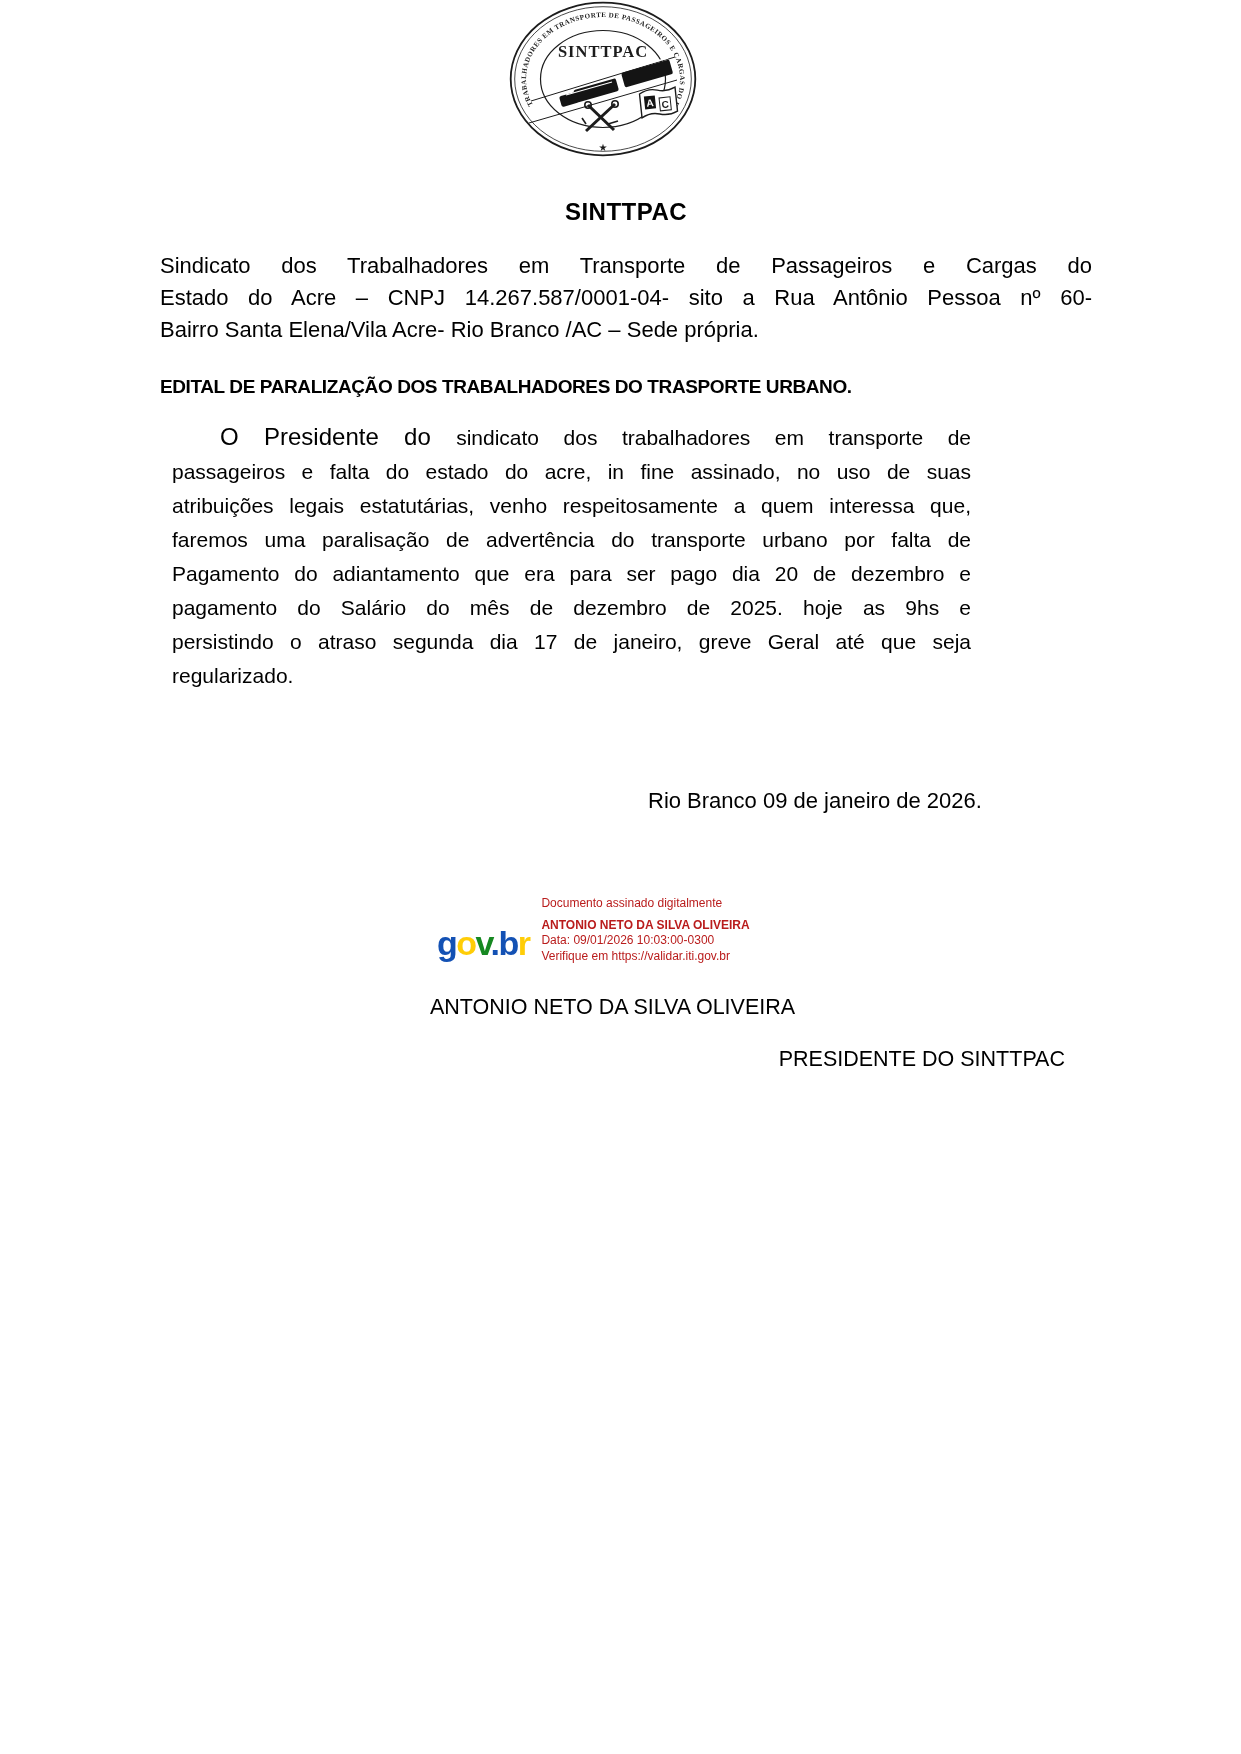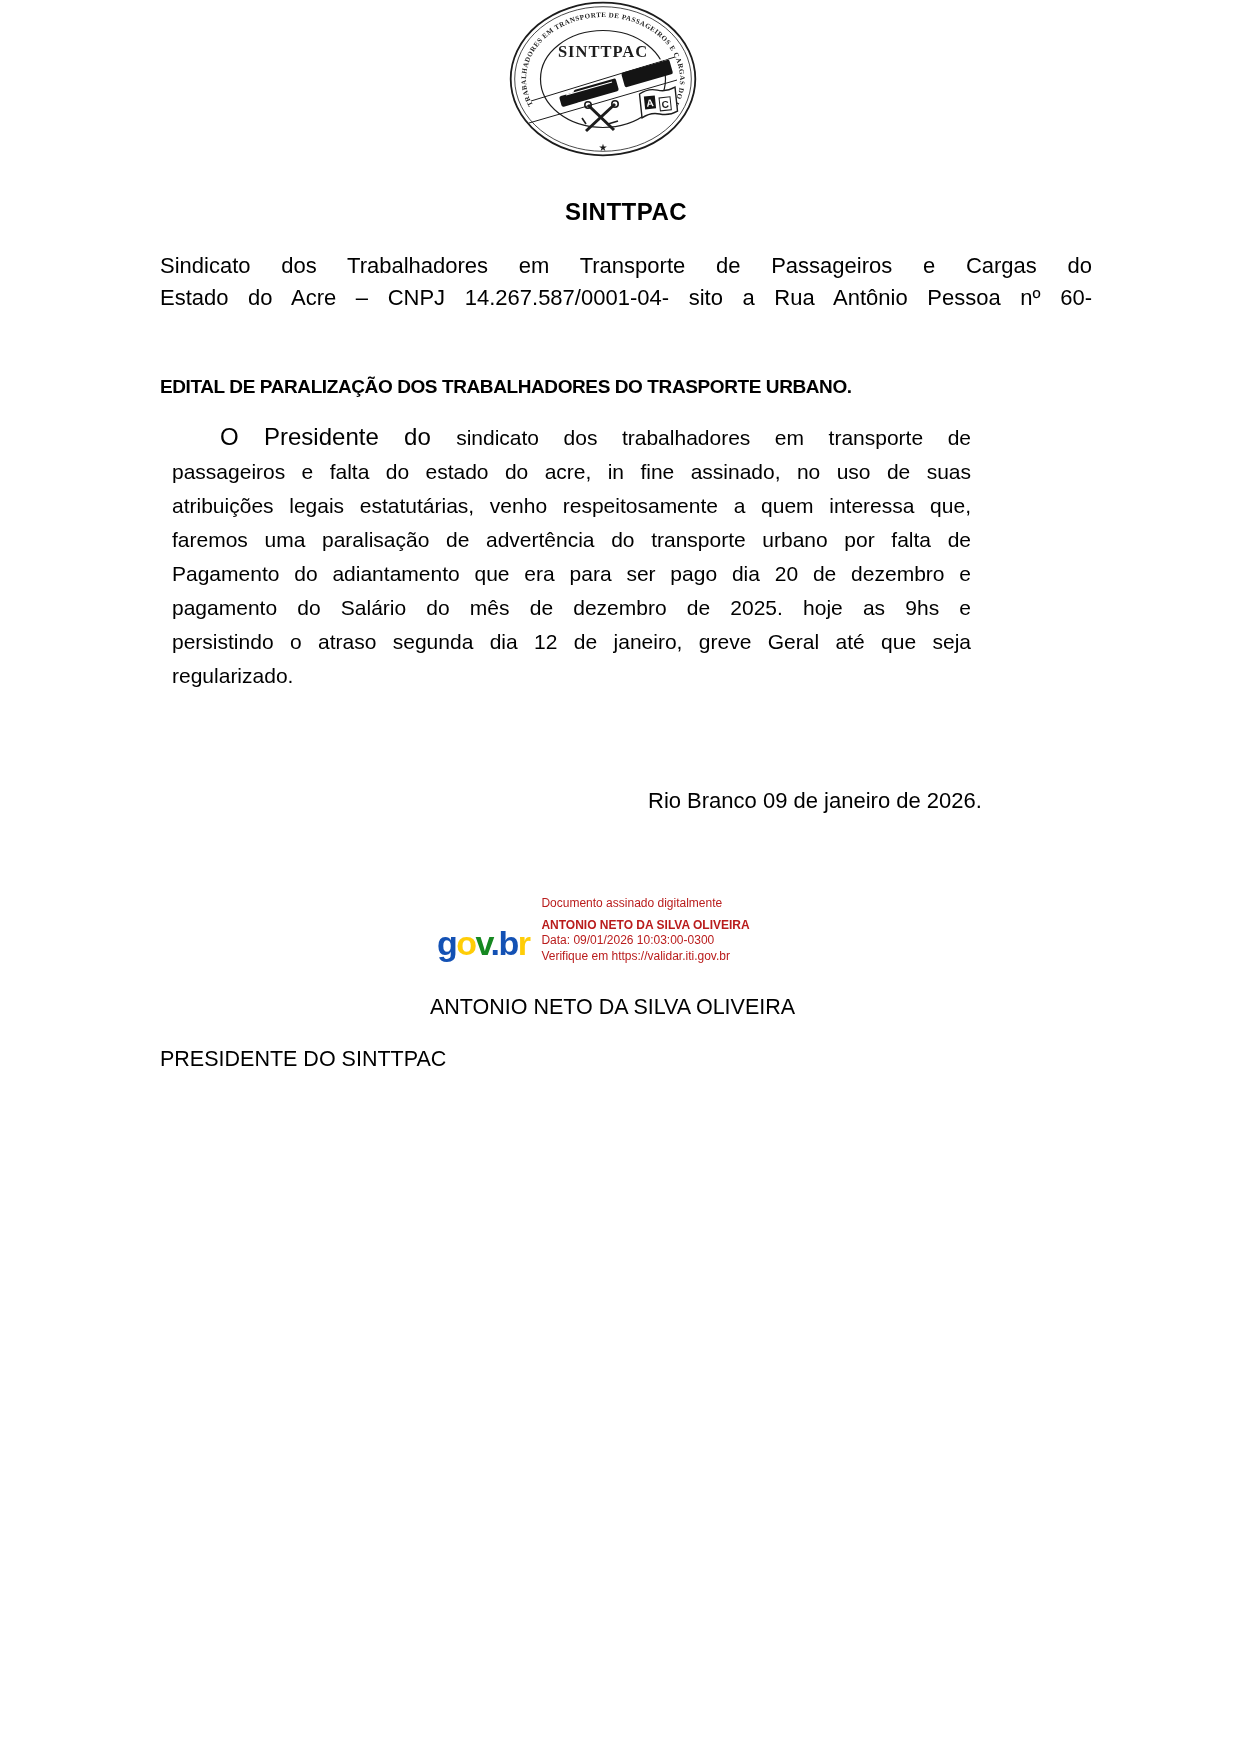--- a/index.html
+++ b/index.html
@@ -42,21 +42,21 @@
   
   .stamp { position:absolute; top:896px; left:437px; display:flex; align-items:flex-start; }
   .govbr { font-size:34px; font-weight:bold; letter-spacing:-1.5px; margin-top:30px;
            line-height:34px; white-space:nowrap; }
   .stamp-text { margin-left:12px; font-size:12px; line-height:15.5px; color:#b91c1c; width:260px; }
   .stamp-signed { margin-bottom:6px; }
   .stamp-name { font-weight:bold; }
 
   
   .sig-name { position:absolute; top:995px; left:160px; width:905px; text-align:center; font-size:21.5px; }
-  .sig-role { position:absolute; top:1047px; left:160px; width:905px; text-align:left; font-size:21.5px; }
+  .sig-role { position:absolute; top:1047px; left:160px; width:905px; text-align:right; font-size:21.5px; }
 </style>
 </head>
 <body>
 
 <div class="page">
 
   <div class="seal">
     <svg viewBox="0 0 190 158">
       <g fill="none" stroke="#1c1c1c">
         <ellipse cx="95" cy="79" rx="92.3" ry="76.3" stroke-width="1.8"></ellipse>
@@ -102,32 +102,33 @@
         <line x1="78" y1="124" x2="74" y2="118" stroke-width="1.6"></line>
       </g>
     </svg>
   </div>
 
   <div class="doc-title">SINTTPAC</div>
 
   <div class="intro">
       <div class="jline">Sindicato dos Trabalhadores em Transporte de Passageiros e Cargas do</div>
       <div class="jline">Estado do Acre – CNPJ 14.267.587/0001-04- sito a Rua Antônio Pessoa nº 60-</div>
+      <div class="jline last">Bairro Santa Elena/Vila Acre- Rio Branco /AC – Sede própria.</div>
     </div>
 
   <div class="edital">EDITAL DE PARALIZAÇÃO DOS TRABALHADORES DO TRASPORTE URBANO.</div>
 
   <div class="body-par">
       <div class="jline indent"><span class="lg">O Presidente do </span><span>sindicato dos trabalhadores em transporte de</span></div>
       <div class="jline">passageiros e falta do estado do acre, in fine assinado, no uso de suas</div>
       <div class="jline">atribuições legais estatutárias, venho respeitosamente a quem interessa que,</div>
       <div class="jline">faremos uma paralisação de advertência do transporte urbano por falta de</div>
       <div class="jline">Pagamento do adiantamento que era para ser pago dia 20 de dezembro e</div>
       <div class="jline">pagamento do Salário do mês de dezembro de 2025.  hoje as 9hs e</div>
-      <div class="jline">persistindo o atraso segunda dia 12 de janeiro, greve Geral até que seja</div>
+      <div class="jline">persistindo o atraso segunda dia 17 de janeiro, greve Geral até que seja</div>
       <div class="jline last">regularizado.</div>
     </div>
 
   <div class="date-line">Rio Branco 09 de janeiro de 2026.</div>
 
   <div class="stamp">
     <div class="govbr"><span style="color: rgb(19, 81, 180);">g</span><span style="color: rgb(255, 205, 7);">o</span><span style="color: rgb(22, 136, 33);">v</span><span style="color: rgb(19, 81, 180);">.</span><span style="color: rgb(19, 81, 180);">b</span><span style="color: rgb(255, 205, 7);">r</span></div>
     <div class="stamp-text">
       <div class="stamp-signed">Documento assinado digitalmente</div>
       <div class="stamp-name">ANTONIO NETO DA SILVA OLIVEIRA</div>

